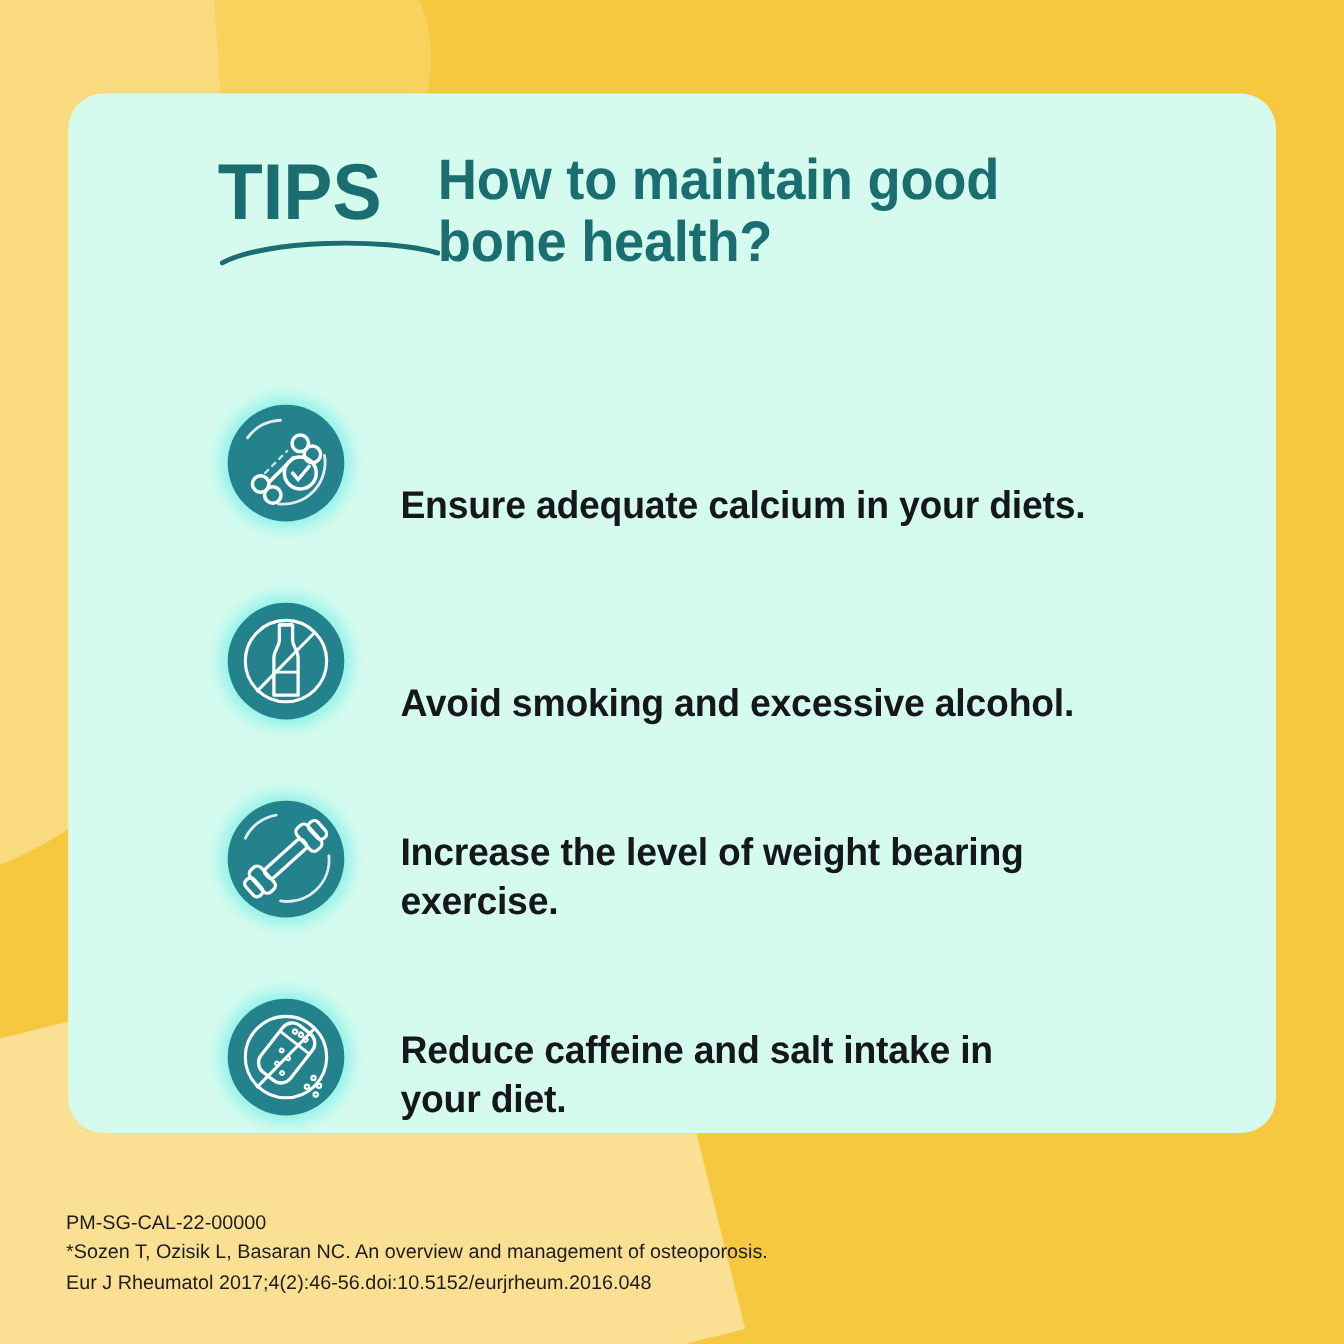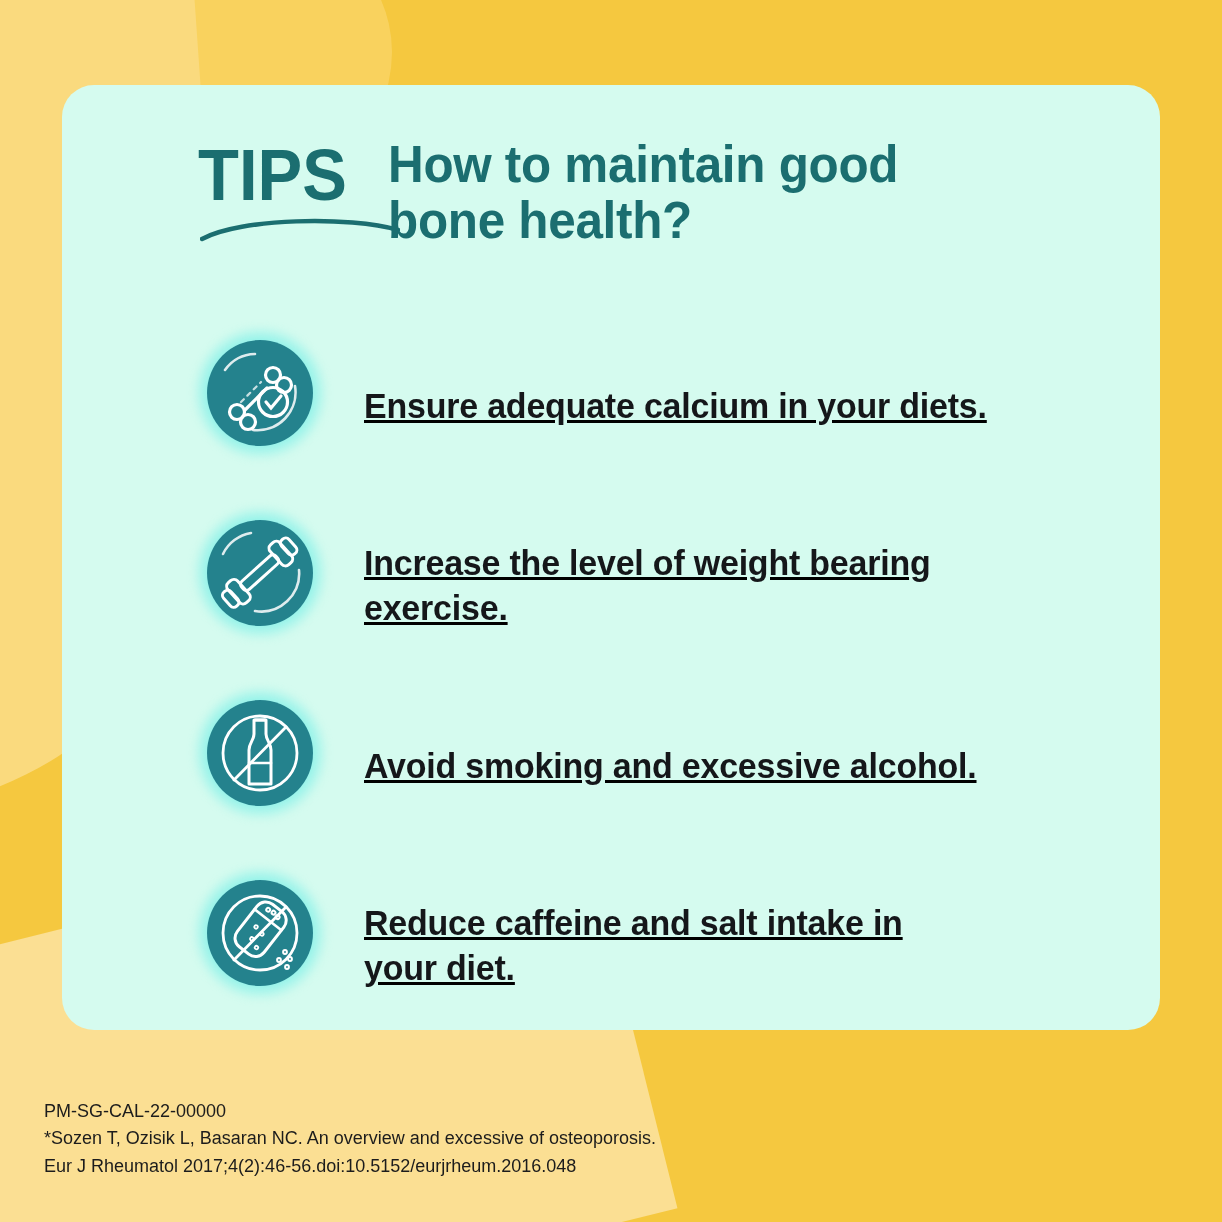--- a/index.html
+++ b/index.html
@@ -65,21 +65,21 @@
   }
 
   
   .header {
     position: absolute;
     left: 136px;
     top: 55px;
     width: 900px;
     display: flex;
     align-items: flex-start;
-    gap: 30px;
+    gap: 40px;
   }
   .tips-block {
     position: relative;
     padding-top: 2px;
     flex: 0 0 auto;
   }
   .tips-word {
     font-size: 72px;
     font-weight: 700;
     line-height: .92;
@@ -110,23 +110,22 @@
 
   
   .tips-list {
     position: absolute;
     left: 136px;
     top: 218px;
     width: 930px;
   }
   .tip-row {
     display: flex;
-    align-items: center;
+    align-items: flex-end;
     height: 180px;
-    text-decoration: underline;
   }
   .tip-icon-wrap {
     position: relative;
     flex: 0 0 auto;
     width: 124px;
     height: 124px;
     margin-right: 42px;
   }
   .tip-glow {
     position: absolute;
@@ -172,21 +171,21 @@
     position: absolute;
     left: 44px;
     top: 1098px;
     width: 900px;
     color: #1c1c1c;
     font-size: 18px;
     line-height: 1.52;
     font-weight: 500;
     font-family: "Liberation Sans", sans-serif;
   }
-  .footer .fline { display: block; white-space: nowrap; }
+  .footer .fline { display: block; white-space: nowrap; margin-left: 16px; }
 </style>
 </head>
 <body>
 
 <div id="poster">
 
   <div class="bg-base"></div>
   <div class="bg-topleft-blob"></div>
   <div class="bg-swoosh-left"></div>
   <div class="bg-swoosh-bottom"></div>
@@ -232,56 +231,56 @@
           <span class="line">Ensure adequate calcium in your diets.</span>
         </div>
       </div>
 
       <div class="tip-row">
         <div class="tip-icon-wrap">
           <div class="tip-glow"></div>
           <div class="tip-disc">
             <svg width="106" height="106" viewBox="0 0 106 106">
               <g stroke="#ffffff" fill="none" stroke-linecap="round" stroke-linejoin="round">
+                <circle cx="53" cy="53" r="37" stroke-width="2.8"></circle>
+                <path d="M27 80 L79 27" stroke-width="2.8"></path>
+                <path d="M47 20 L59 20 L59 34 C59 40 64 43 64 50 L64 84 L42 84 L42 50 C42 43 47 40 47 34 Z" stroke-width="3"></path>
+                <path d="M42 63 L64 63" stroke-width="2.6"></path>
+                <path d="M48 20 L58 20" stroke-width="3"></path>
+              </g>
+            </svg>
+          </div>
+        </div>
+        <div class="tip-text">
+          <span class="line">Avoid smoking and excessive alcohol.</span>
+        </div>
+      </div>
+
+      <div class="tip-row">
+        <div class="tip-icon-wrap">
+          <div class="tip-glow"></div>
+          <div class="tip-disc">
+            <svg width="106" height="106" viewBox="0 0 106 106">
+              <g stroke="#ffffff" fill="none" stroke-linecap="round" stroke-linejoin="round">
                 <path d="M16 34 A38 38 0 0 1 44 13" stroke-width="2.6" opacity=".85"></path>
                 <path d="M92 50 A38 38 0 0 1 48 91" stroke-width="2.6" opacity=".85"></path>
                 <g transform="rotate(-42 53 53)">
                   <rect x="30" y="47" width="46" height="11" rx="4" stroke-width="3"></rect>
                   <rect x="18" y="39" width="13" height="27" rx="5" stroke-width="3"></rect>
                   <rect x="9" y="43" width="10" height="19" rx="4.5" stroke-width="3"></rect>
                   <rect x="75" y="39" width="13" height="27" rx="5" stroke-width="3"></rect>
                   <rect x="87" y="43" width="10" height="19" rx="4.5" stroke-width="3"></rect>
                 </g>
               </g>
             </svg>
           </div>
         </div>
         <div class="tip-text">
           <span class="line">Increase the level of weight bearing</span>
           <span class="line">exercise.</span>
-        </div>
-      </div>
-
-      <div class="tip-row">
-        <div class="tip-icon-wrap">
-          <div class="tip-glow"></div>
-          <div class="tip-disc">
-            <svg width="106" height="106" viewBox="0 0 106 106">
-              <g stroke="#ffffff" fill="none" stroke-linecap="round" stroke-linejoin="round">
-                <circle cx="53" cy="53" r="37" stroke-width="2.8"></circle>
-                <path d="M27 80 L79 27" stroke-width="2.8"></path>
-                <path d="M47 20 L59 20 L59 34 C59 40 64 43 64 50 L64 84 L42 84 L42 50 C42 43 47 40 47 34 Z" stroke-width="3"></path>
-                <path d="M42 63 L64 63" stroke-width="2.6"></path>
-                <path d="M48 20 L58 20" stroke-width="3"></path>
-              </g>
-            </svg>
-          </div>
-        </div>
-        <div class="tip-text">
-          <span class="line">Avoid smoking and excessive alcohol.</span>
         </div>
       </div>
 
       <div class="tip-row">
         <div class="tip-icon-wrap">
           <div class="tip-glow"></div>
           <div class="tip-disc">
             <svg width="106" height="106" viewBox="0 0 106 106">
               <g stroke="#ffffff" fill="none" stroke-linecap="round" stroke-linejoin="round">
                 <circle cx="53" cy="53" r="37" stroke-width="2.8"></circle>
@@ -309,17 +308,17 @@
           <span class="line">Reduce caffeine and salt intake in</span>
           <span class="line">your diet.</span>
         </div>
       </div>
 
     </div>
   </div>
 
   <div class="footer">
     <span class="fline">PM-SG-CAL-22-00000</span>
-    <span class="fline">*Sozen T, Ozisik L, Basaran NC. An overview and excessive of osteoporosis.</span>
+    <span class="fline">*Sozen T, Ozisik L, Basaran NC. An overview and management of osteoporosis.</span>
     <span class="fline">Eur J Rheumatol 2017;4(2):46-56.doi:10.5152/eurjrheum.2016.048</span>
   </div>
 
 </div>
 
 </body></html>

